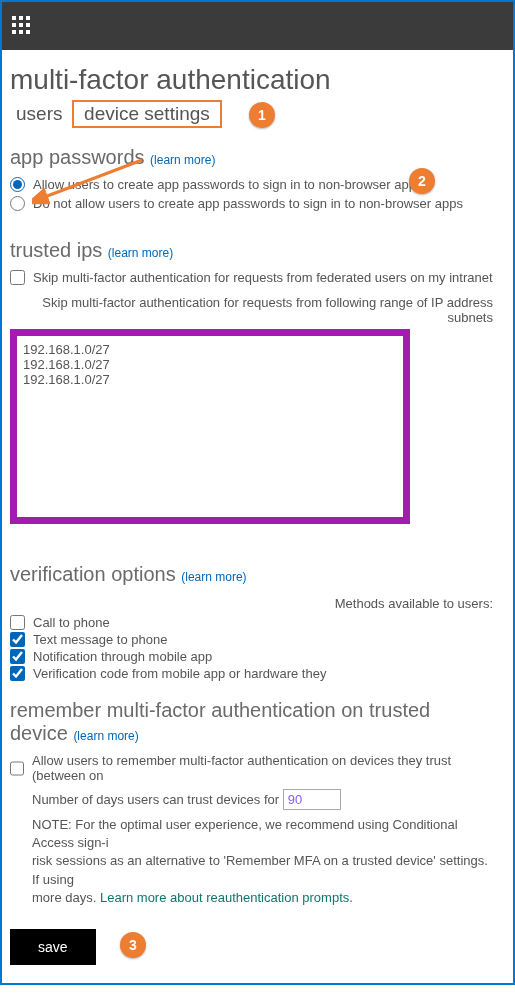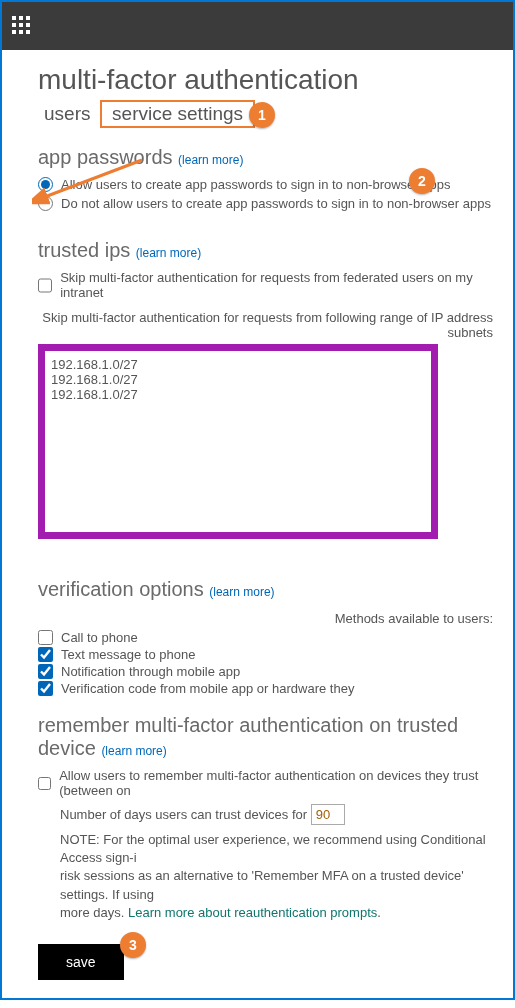--- a/index.html
+++ b/index.html
@@ -20,21 +20,21 @@
     padding: 0 10px;
   }
   .waffle {
     width: 20px; height: 20px;
     display: grid;
     grid-template-columns: repeat(3,4px);
     grid-template-rows: repeat(3,4px);
     gap: 3px;
   }
   .waffle span { background:#fff; width:4px; height:4px; }
-  .content { padding: 14px 20px 18px 36px; }
+  .content { padding: 14px 20px 18px 8px; }
   h1.page-title {
     font-size: 28px;
     font-weight: 300;
     color: #555;
     margin-bottom: 4px;
   }
   .tabs { margin-bottom: 16px; }
   .tab {
     font-size: 19px;
     font-weight: 300;
@@ -78,25 +78,25 @@
     padding: 6px;
     font-family: inherit;
     font-size: 13px;
     color:#555;
     resize: none;
   }
   .method-list .check-row { margin: 2px 0; }
   .remember-block { margin-left: 22px; color:#555; font-size:13px; }
   .remember-block .row { margin: 6px 0; }
   .days-input {
-    width: 34px;
+    width: 58px;
     border: 1px solid #aaa;
     padding: 2px 4px;
     font-size: 13px;
-    color:#a16207;
+    color:#8b5cf6;
   }
   .note { margin-top:4px; line-height:1.4; }
   .link { color:#0f766e; cursor:pointer; }
   .save-btn {
     background:#000000;
     color:#fff;
     border:none;
     padding: 10px 28px;
     font-size:14px;
     margin-top: 22px;
@@ -136,21 +136,21 @@
       <span></span>
       <span></span>
   </div>
 </div>
 
 <div class="content">
   <h1 class="page-title">multi-factor authentication</h1>
 
   <div class="tabs">
     <span class="tab">users</span>
-    <span class="tab selected">service settings</span>
+    <span class="tab selected">device settings</span>
   </div>
 
   
   <div class="section-heading">
     <span>app passwords</span>
     <span class="learn-more">(learn more)</span>
   </div>
   <label class="radio-row">
     <input type="radio" name="appw" checked="" style="">
     <span>Allow users to create app passwords to sign in to non-browser apps</span>

